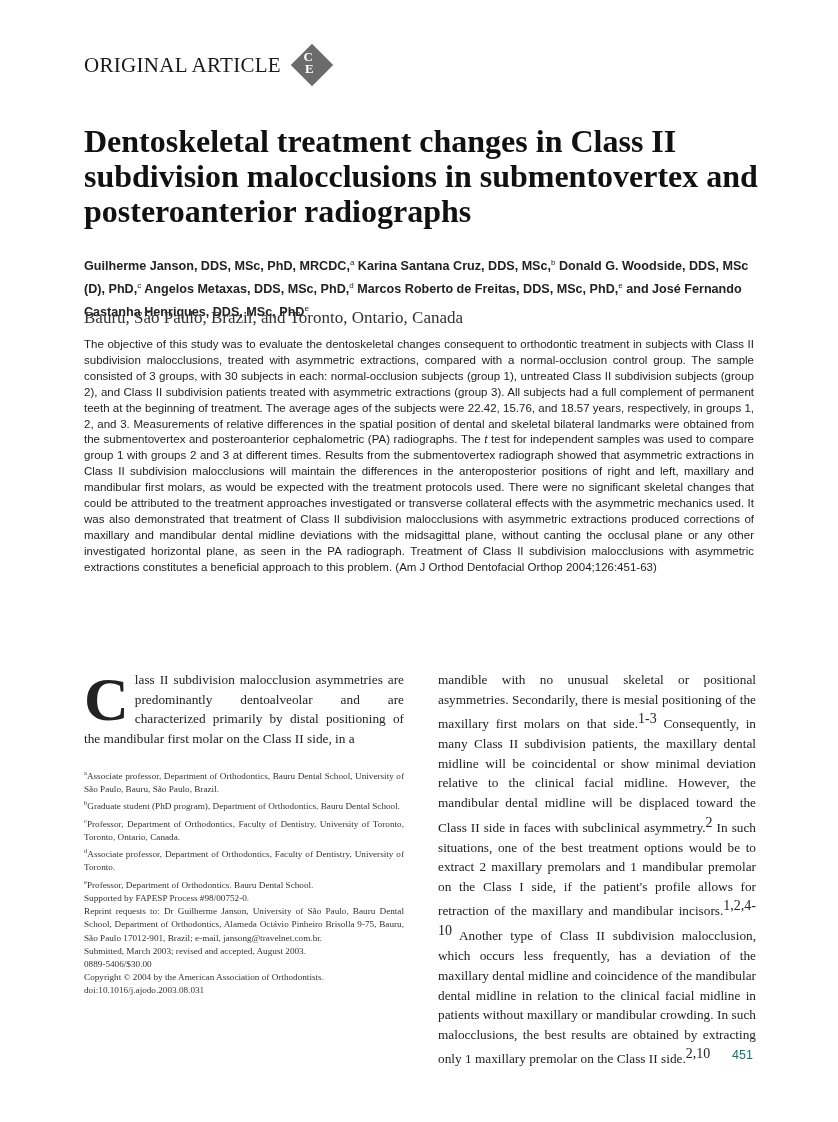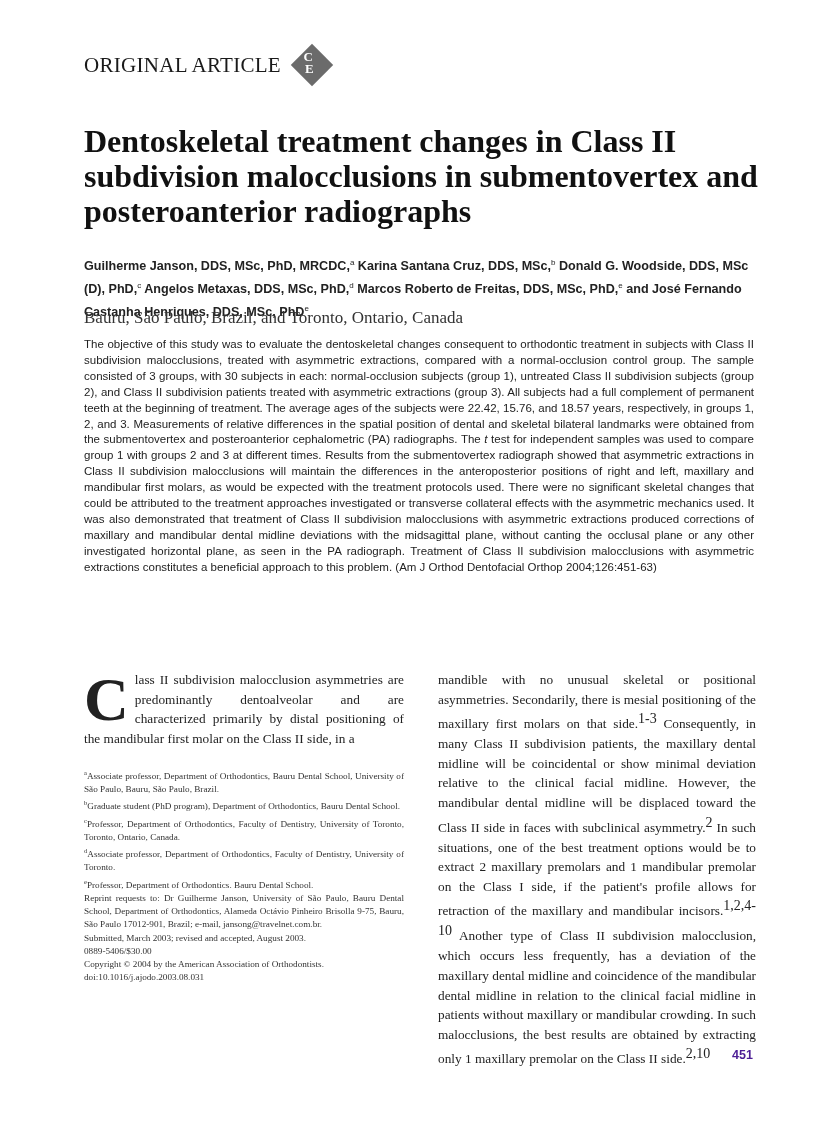--- a/index.html
+++ b/index.html
@@ -26,21 +26,21 @@
   .col-right { position: absolute; left: 438px; top: 670px; width: 318px; }
   .body-text { font-size: 13.3px; line-height: 19.6px; text-align: justify; color: #222; }
   .dropcap { float: left; font-size: 62px; line-height: 50px; font-weight: bold; margin: 4px 6px 0 0; }
   .indent { text-indent: 20px; }
   sup.ref { font-size: 14px; }
 
   .footnotes { position: absolute; left: 84px; top: 766px; width: 320px; font-size: 9.2px; line-height: 13.2px; color: #333; text-align: justify; }
   .footnotes p { margin: 0; }
   .footnotes sup { font-size: 6.5px; }
 
-  .page-number { position: absolute; left: 732px; top: 1048px; font-size: 12.5px; font-weight: bold; color: #4c1d95; }
+  .page-number { position: absolute; left: 732px; top: 1048px; font-size: 12.5px; font-weight: normal; color: #0f766e; }
 </style>
 </head>
 <body>
 
 <div class="header">
   <span class="section-label serif">ORIGINAL ARTICLE</span>
   <div class="ce-logo serif">
     <span class="c">C</span>
     <span class="e">E</span>
   </div>
@@ -62,20 +62,21 @@
     <span class="dropcap serif">C</span><span>lass II subdivision malocclusion asymmetries are predominantly dentoalveolar and are characterized primarily by distal positioning of the mandibular first molar on the Class II side, in a</span>
   </div>
 </div>
 
 <div class="footnotes serif">
   <p><sup>a</sup><span>Associate professor, Department of Orthodontics, Bauru Dental School, University of São Paulo, Bauru, São Paulo, Brazil.</span></p>
   <p><sup>b</sup><span>Graduate student (PhD program), Department of Orthodontics, Bauru Dental School.</span></p>
   <p><sup>c</sup><span>Professor, Department of Orthodontics, Faculty of Dentistry, University of Toronto, Toronto, Ontario, Canada.</span></p>
   <p><sup>d</sup><span>Associate professor, Department of Orthodontics, Faculty of Dentistry, University of Toronto.</span></p>
   <p><sup>e</sup><span>Professor, Department of Orthodontics. Bauru Dental School.</span></p>
+  <p><span>Supported by FAPESP Process #98/00752-0.</span></p>
   <p><span>Reprint requests to: Dr Guilherme Janson, University of São Paulo, Bauru Dental School, Department of Orthodontics, Alameda Octávio Pinheiro Brisolla 9-75, Bauru, São Paulo 17012-901, Brazil; e-mail, jansong@travelnet.com.br.</span></p>
   <p><span>Submitted, March 2003; revised and accepted, August 2003.</span></p>
   <p><span>0889-5406/$30.00</span></p>
   <p><span>Copyright © 2004 by the American Association of Orthodontists.</span></p>
   <p><span>doi:10.1016/j.ajodo.2003.08.031</span></p>
 </div>
 
 <div class="col-right">
   <div class="body-text serif">
     <span>mandible with no unusual skeletal or positional asymmetries. Secondarily, there is mesial positioning of the maxillary first molars on that side.</span><sup class="ref">1-3</sup><span> Consequently, in many Class II subdivision patients, the maxillary dental midline will be coincidental or show minimal deviation relative to the clinical facial midline. However, the mandibular dental midline will be displaced toward the Class II side in faces with subclinical asymmetry.</span><sup class="ref">2</sup><span> In such situations, one of the best treatment options would be to extract 2 maxillary premolars and 1 mandibular premolar on the Class I side, if the patient's profile allows for retraction of the maxillary and mandibular incisors.</span><sup class="ref">1,2,4-10</sup><span> Another type of Class II subdivision malocclusion, which occurs less frequently, has a deviation of the maxillary dental midline and coincidence of the mandibular dental midline in relation to the clinical facial midline in patients without maxillary or mandibular crowding. In such malocclusions, the best results are obtained by extracting only 1 maxillary premolar on the Class II side.</span><sup class="ref">2,10</sup>

